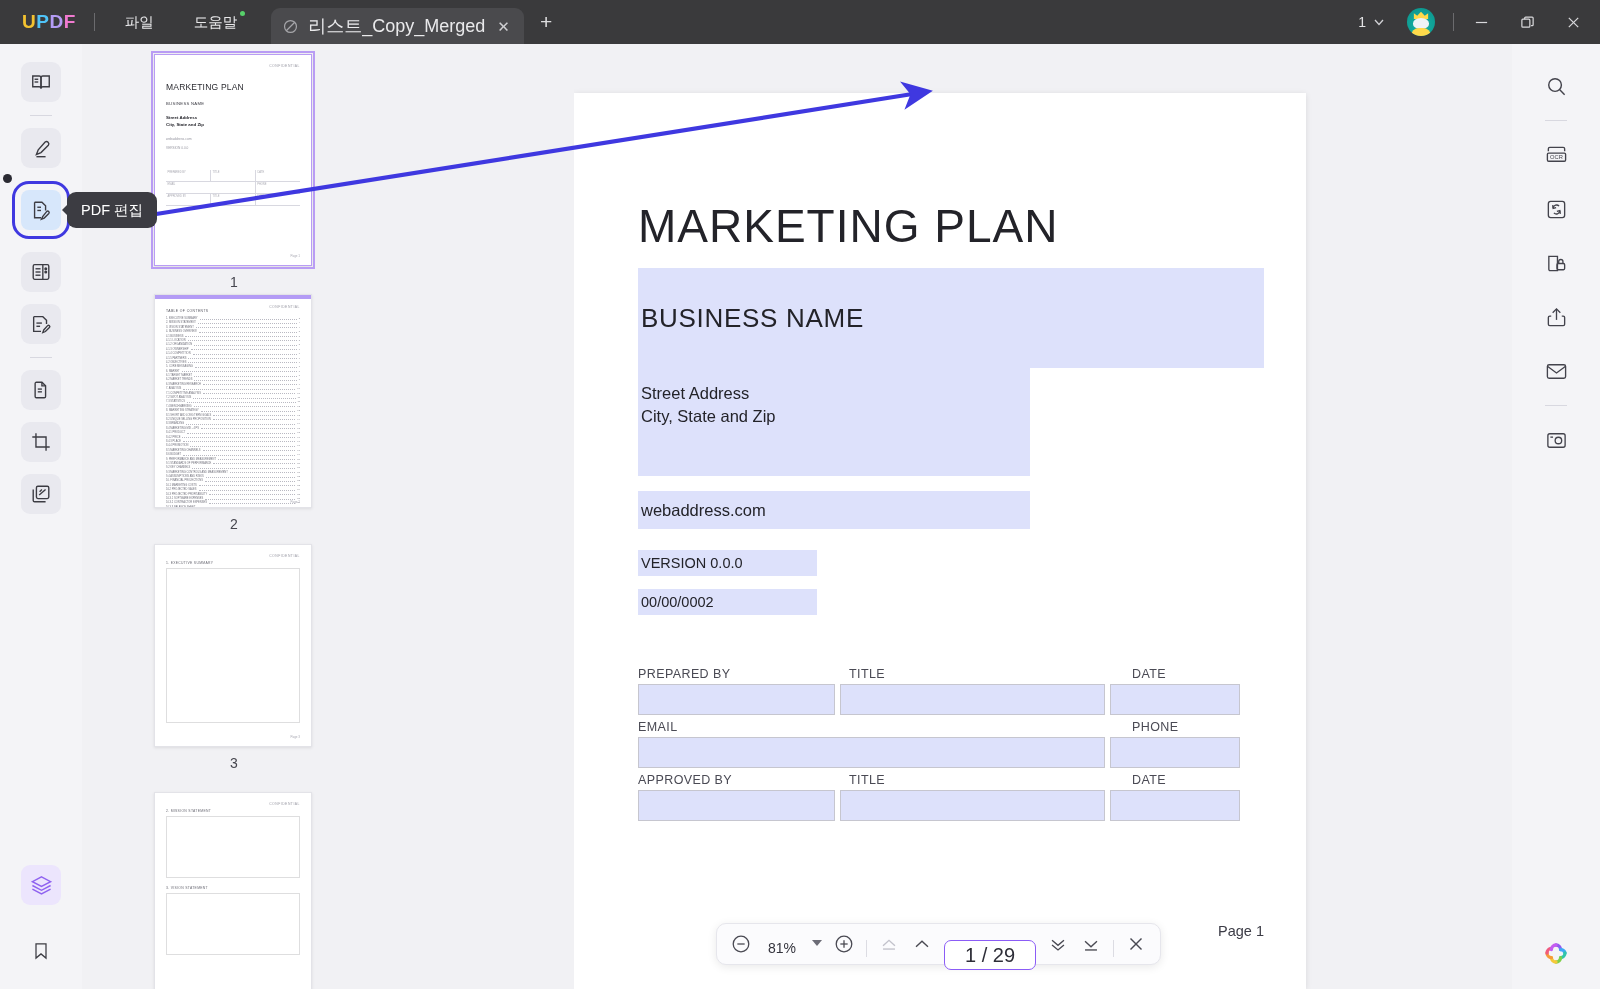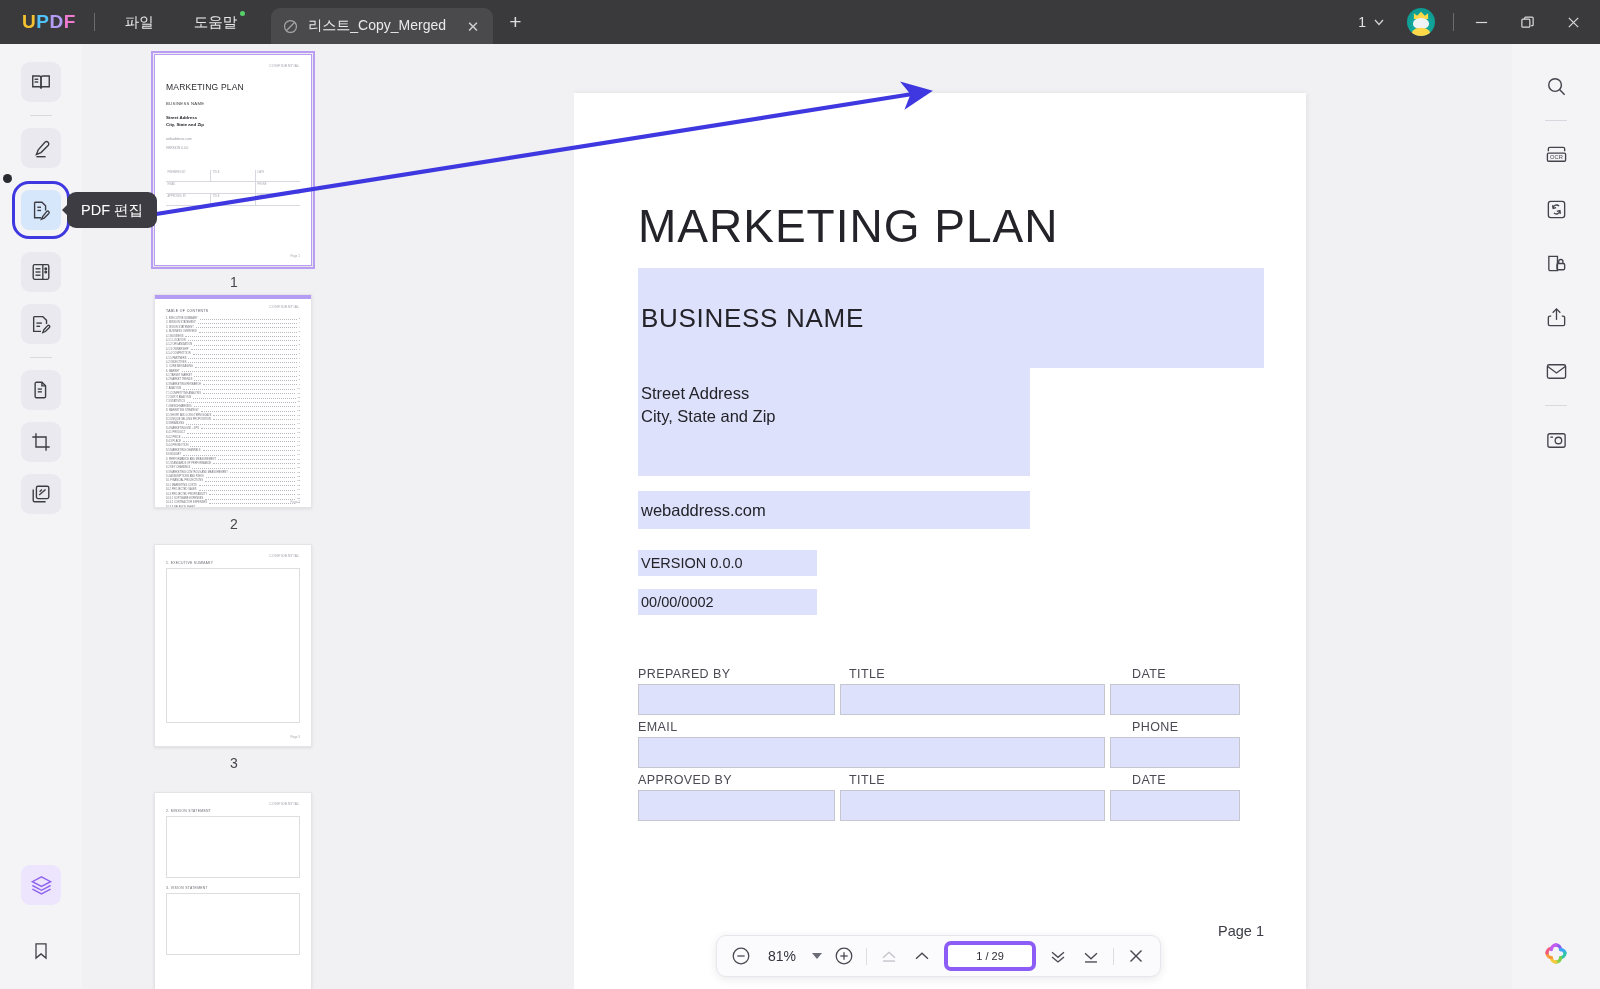--- a/index.html
+++ b/index.html
@@ -31,21 +31,21 @@
   .dot-badge {
     position: absolute; top: 4px; right: 4px; width: 5px; height: 5px;
     border-radius: 50%; background: #57d06a;
   }
   .tab {
     margin-left: 22px; height: 36px; min-width: 222px;
     background: #4a4a4d; border-radius: 9px 9px 0 0;
     display: flex; align-items: center; gap: 9px; padding: 0 11px;
     align-self: flex-end;
   }
-  .tab-title { color: #eaeaec; font-size: 14px; white-space: nowrap; flex: 1; }
+  .tab-title { color: #eaeaec; font-size: 18px; white-space: nowrap; flex: 1; text-align: center;}
   .tab-close { color: #cfcfd2; font-size: 15px; line-height: 1; cursor: pointer; padding: 2px 3px;}
   .tab-icon { opacity: .72; display: flex; }
   .plus-tab { color: #dcdcde; font-size: 21px; margin-left: 16px; cursor: pointer; font-weight: 300; }
   .tb-right { margin-left: auto; display: flex; align-items: center; padding-right: 4px; }
   .pagecount { color: #e2e2e4; font-size: 14px; display: flex; align-items: center; gap: 7px; padding: 4px 8px; cursor: pointer;}
   .avatar {
     width: 28px; height: 28px; border-radius: 50%; margin: 0 14px;
     background: radial-gradient(circle at 50% 62%, #16b4a6 0%, #0e9b92 70%, #0a8c84 100%);
     position: relative; overflow: hidden; cursor: pointer;
   }
@@ -183,35 +183,35 @@
     position: absolute; right: 0; top: 0; width: 88px; height: 945px;
     background: #f4f4f7; display: flex; flex-direction: column; align-items: center;
     padding-top: 8px;
   }
   .rtool { width: 40px; height: 40px; margin-top: 14px; display: flex; align-items: center; justify-content: center; cursor: pointer; border-radius: 8px; }
   .rtool svg { stroke: #43434c; fill: none; }
   .ai-flower { position: absolute; bottom: 22px; width: 28px; height: 28px; cursor: pointer; }
 
   
   .botbar {
-    position: absolute; left: 716px; bottom: 12px; height: 42px;
+    position: absolute; left: 716px; bottom: 24px; height: 42px;
     background: #fbfbfd; border: 1px solid #e6e6ec; border-radius: 10px;
     box-shadow: 0 2px 10px rgba(0,0,0,.09);
-    display: flex; align-items: center; padding: 9px 13px; gap: 11px;
+    display: flex; padding: 16px 13px; gap: 11px;
   }
   .bb { display: flex; align-items: center; justify-content: center; cursor: pointer; }
   .bb svg { stroke: #494952; fill: none; }
   .bb.dim svg { stroke: #c2c2cb; }
   .zoomval { font-size: 14px; color: #33333c; min-width: 38px; text-align: center; }
   .caret-dn { width: 0; height: 0; border-left: 5px solid transparent; border-right: 5px solid transparent; border-top: 6px solid #6c6c76; cursor: pointer;}
   .bsep { width: 1px; height: 17px; background: #dcdce3; }
   .pagebox {
-    background: #fff; border: 4px solid #8b5cf6; border-radius: 7px;
+    background: #fff; border: 1px solid #8b5cf6; border-radius: 7px;
     height: 30px; min-width: 92px; display: flex; align-items: center; justify-content: center;
-    font-size: 11px; color: #2e2e38; cursor: text;
+    font-size: 20px; color: #2e2e38; cursor: text;
   }
 
   
   .arrow-svg { position: absolute; left: 0; top: 0; width: 1600px; height: 989px; pointer-events: none; z-index: 30; }
 </style>
 </head>
 <body>
 
 <div id="app">
 

